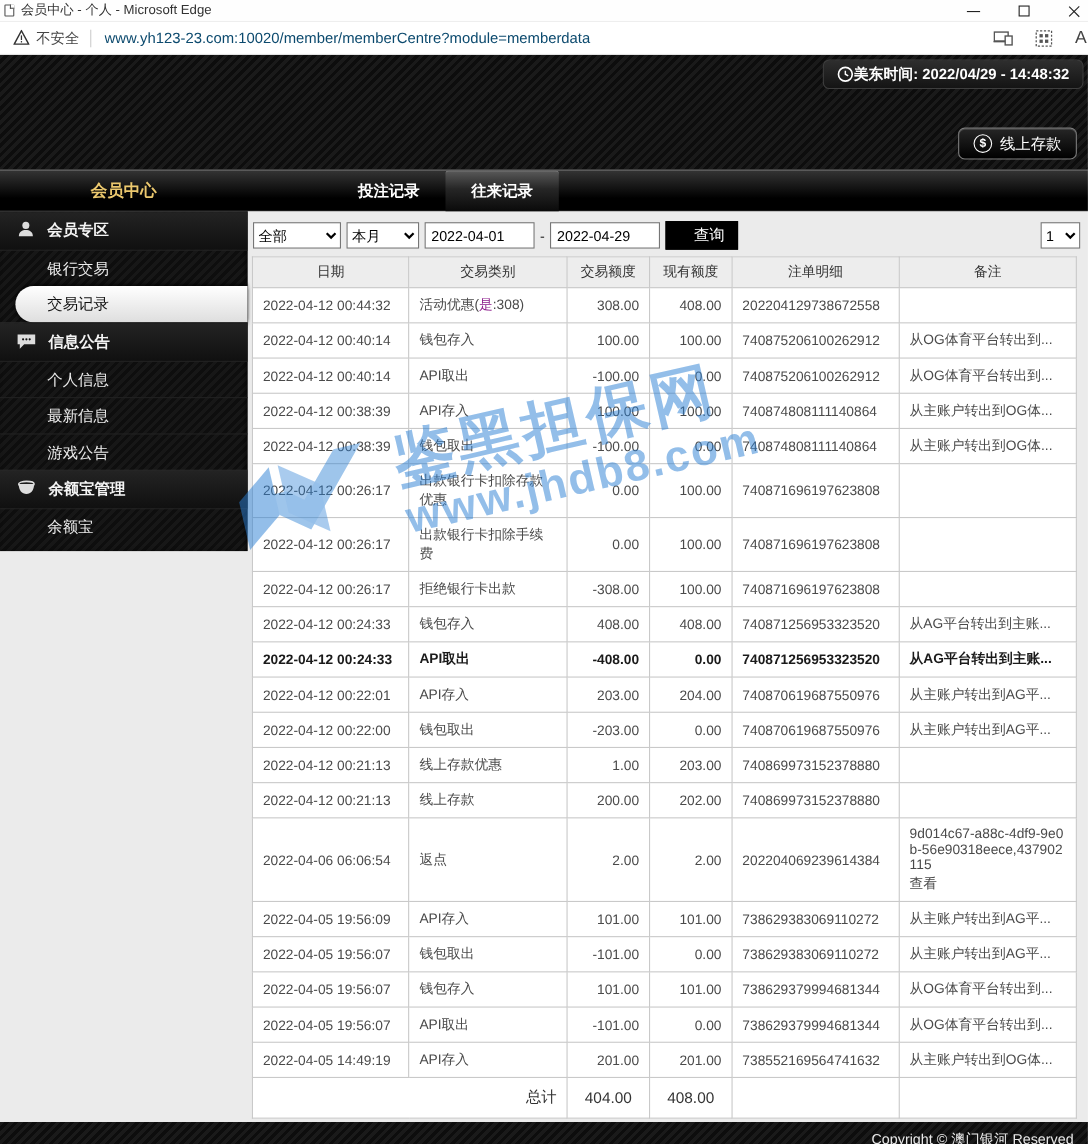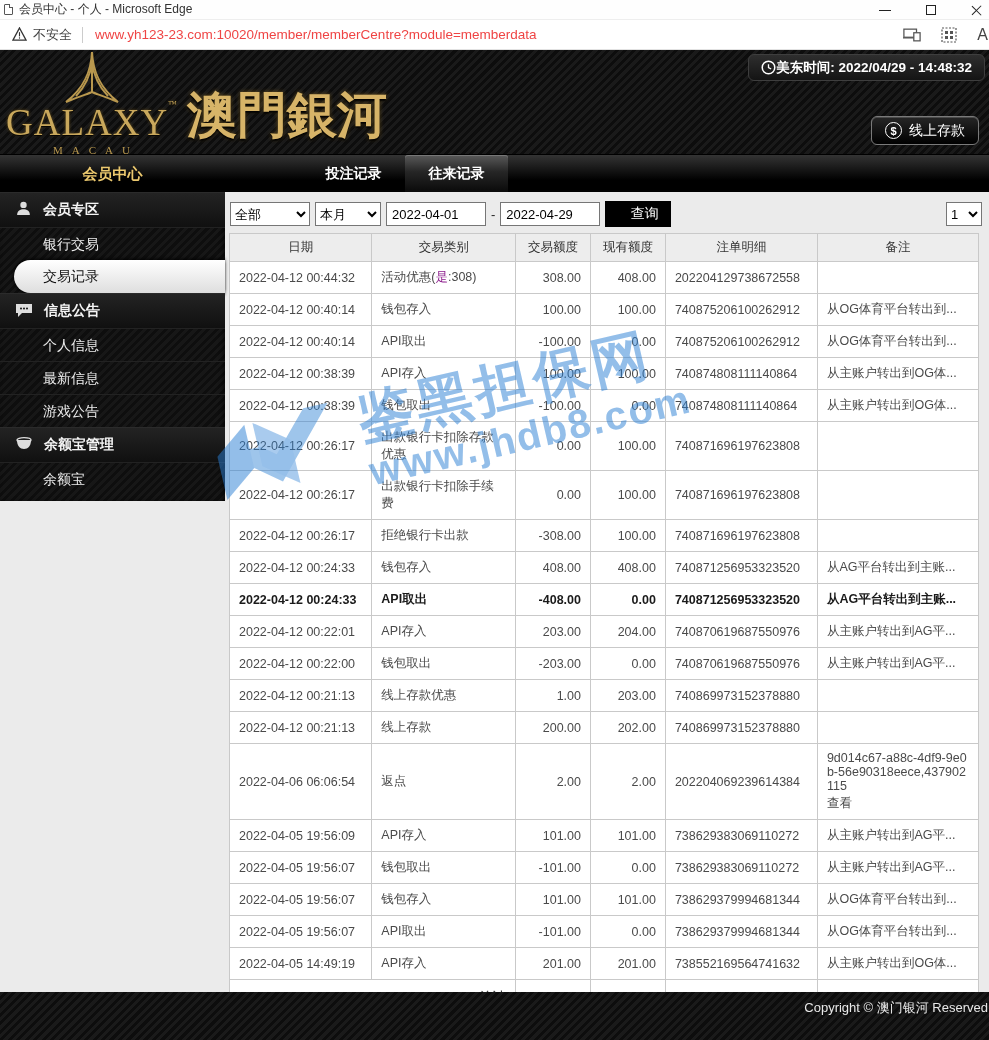--- a/index.html
+++ b/index.html
@@ -17,21 +17,21 @@
   .wc.min i { position:absolute; left:2px; right:2px; top:8px; border-top:1.5px solid #222; }
   .wc.max i { position:absolute; left:3px; top:3px; width:10px; height:10px; border:1.2px solid #222; }
   .wc.close i::before,.wc.close i::after { content:""; position:absolute; left:7px; top:2px; height:13px; width:1.4px; background:#222; }
   .wc.close i::before { transform:rotate(45deg); }
   .wc.close i::after { transform:rotate(-45deg); }
 
   .addressbar { height:30px; background:#fff; display:flex; align-items:center; padding:0 10px 0 12px; border-bottom:1px solid #e2e2e2; flex:0 0 auto; overflow:hidden; }
   .warn-icon { width:15px; height:15px; margin-right:6px; flex:0 0 auto; }
   .sec-label { font-size:13px; color:#444; margin-right:10px; white-space:nowrap; }
   .addr-divider { width:1px; height:16px; background:#ccc; margin-right:12px; }
-  .url-text { font-size:13.5px; color:#ef4444; white-space:nowrap; overflow:hidden; }
+  .url-text { font-size:13.5px; color:#0c4a6e; white-space:nowrap; overflow:hidden; }
   .addr-icons { margin-left:auto; display:flex; align-items:center; gap:20px; }
   .addr-icons svg { display:block; }
   .profile-a { font-size:16px; color:#444; margin-right:-9px; }
 
   
   .black-tex { background:repeating-linear-gradient(135deg,#1a1a1a 0 3px,#0d0d0d 3px 6px); }
   .siteheader { height:105px; position:relative; flex:0 0 auto; border-bottom:1px solid #000; }
   .logo { position:absolute; left:6px; top:0; display:flex; align-items:flex-end; }
   .logo-west { display:flex; flex-direction:column; align-items:center; }
   .logo-emblem { margin-bottom:-8px; }
@@ -79,21 +79,21 @@
   tr.total-row td { padding:9px 9px; font-size:14px; color:#333; }
   td.t-label { text-align:right; padding-right:13px; font-size:13px; }
   td.t-amt { color:var(--total-blue,#0000ee); text-align:center; }
   td.t-bal { color:var(--total-red,#ee0000); text-align:center; }
 
   .watermark { position:absolute; left:0; top:212px; width:660px; display:flex; align-items:flex-end; gap:14px; transform:rotate(-13deg); transform-origin:left bottom; opacity:.5; pointer-events:none; color:var(--wm-blue,#2a7fd4); }
   .wm-texts { display:flex; flex-direction:column; }
   .wm-line1 { font-size:56px; font-weight:bold; letter-spacing:4px; line-height:1.1; }
   .wm-line2 { font-size:40px; font-weight:bold; letter-spacing:2px; }
 
-  .footer { height:48px; flex:0 0 auto; color:#e8e8e8; font-size:13px; text-align:right; line-height:32px; padding-right:1px; }
+  .footer { height:20px; flex:0 0 auto; color:#e8e8e8; font-size:13px; text-align:right; line-height:32px; padding-right:13px; }
 </style>
 </head>
 <body>
 
 <div class="window">
 
   <div class="titlebar">
     <span class="tab-favicon"></span>
     <span class="title-text">会员中心 - 个人 - Microsoft Edge</span>
     <div class="win-controls">
@@ -127,35 +127,20 @@
           <rect x="4" y="4" width="3" height="3" fill="#555"></rect>
           <rect x="9" y="4" width="3" height="3" fill="#555"></rect>
           <rect x="4" y="9" width="3" height="3" fill="#555"></rect>
           <rect x="9" y="9" width="3" height="3" fill="#555"></rect>
         </svg>
       <span class="profile-a">A</span>
     </div>
   </div>
 
   <div class="siteheader black-tex">
-    <div class="logo">
-      <div class="logo-west">
-        <svg class="logo-emblem" width="84" height="58" viewBox="0 0 84 58">
-          <g fill="none" stroke="#b9984e" stroke-width="2">
-            <path d="M42 2 C41 22 34 38 16 52 C30 46 38 44 42 42 C46 44 54 46 68 52 C50 38 43 22 42 2"></path>
-            <path d="M42 12 C40 28 34 38 26 46"></path>
-            <path d="M42 12 C44 28 50 38 58 46"></path>
-            <path d="M42 6 L42 42"></path>
-          </g>
-        </svg>
-        <div class="logo-galaxy"><span>GALAXY</span><span class="logo-tm">™</span></div>
-        <div class="logo-macau">MACAU</div>
-      </div>
-      <div class="logo-cn">澳門銀河</div>
-    </div>
     <div class="time-banner">
       <svg width="15" height="15" viewBox="0 0 16 16">
           <circle cx="8" cy="8" r="6.7" fill="none" stroke="#fff" stroke-width="1.6"></circle>
           <path d="M8 4.5 V8 L10.8 9.6" fill="none" stroke="#fff" stroke-width="1.4"></path>
         </svg>
       <span>美东时间: 2022/04/29 - 14:48:32</span>
     </div>
     <div class="deposit-btn">
       <span class="dollar-ico">$</span>
       <span>线上存款</span>

